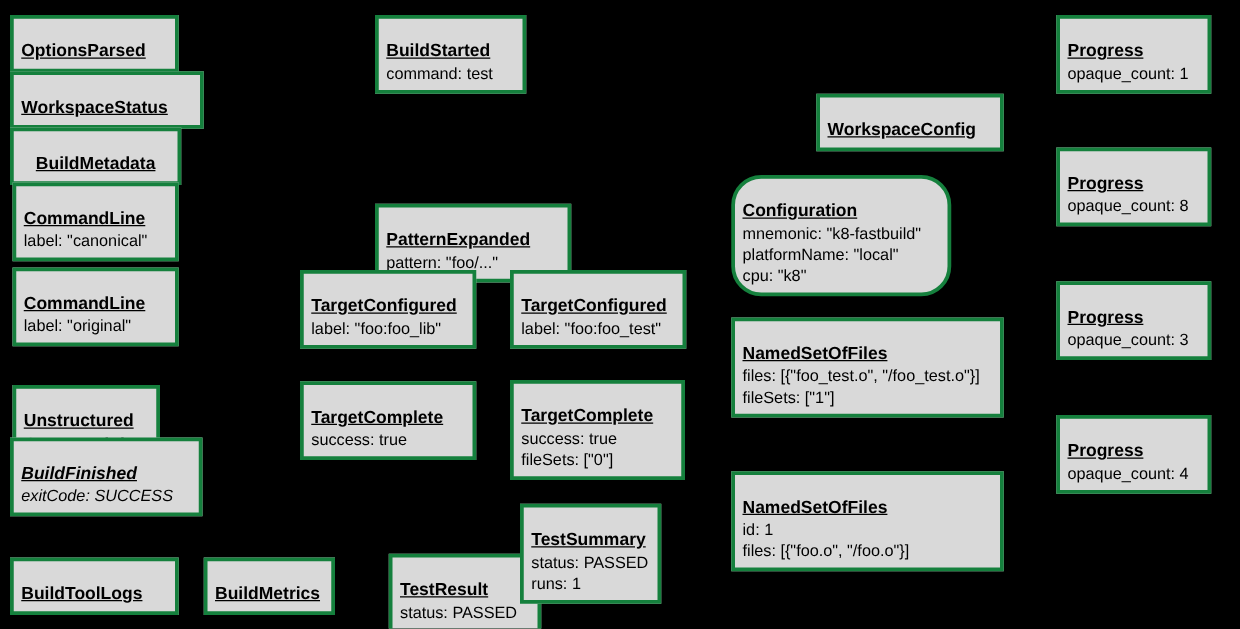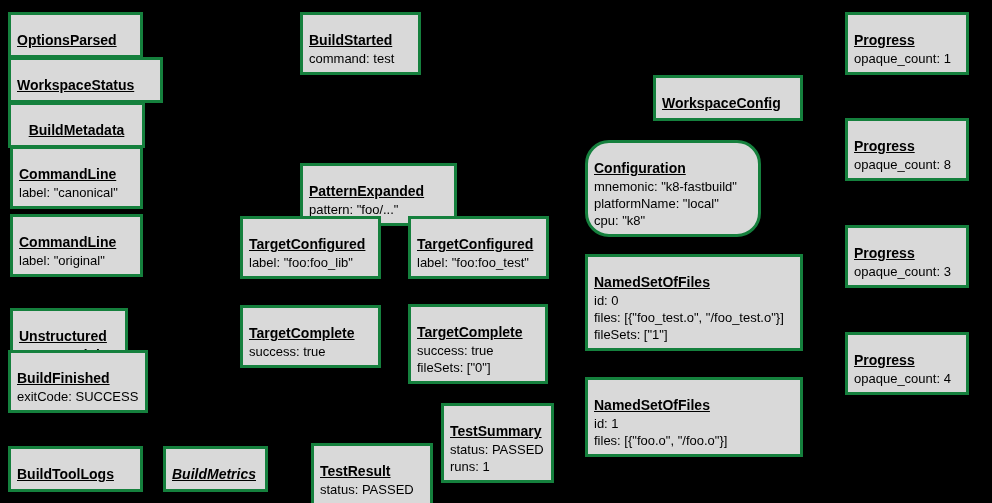--- a/index.html
+++ b/index.html
@@ -57,30 +57,30 @@
 
   <div class="box" style="left:10px; top:214px; width:133px;">
     <div class="box-title">CommandLine</div>
     <div class="box-line">label: "original"</div>
   </div>
 
   <div class="box" style="left:10px; top:282px; width:118px;margin-top:26px;">
     <div class="box-title wrap">Unstructured CommandLine</div>
   </div>
 
-  <div class="box" style="left:8px; top:350px; width:140px;">
+  <div class="box" style="left:8px; top:350px; width:154px;font-style:italic;">
     <div class="box-title">BuildFinished</div>
     <div class="box-line">exitCode: SUCCESS</div>
   </div>
 
   <div class="box" style="left:8px; top:446px; width:135px;">
     <div class="box-title">BuildToolLogs</div>
   </div>
 
-  <div class="box" style="left:163px; top:446px; width:105px;font-style:italic;">
+  <div class="box" style="left:163px; top:446px; width:105px;">
     <div class="box-title">BuildMetrics</div>
   </div>
 
   <div class="box" style="left:300px; top:12px; width:121px;">
     <div class="box-title">BuildStarted</div>
     <div class="box-line">command: test</div>
   </div>
 
   <div class="box" style="left:300px; top:115px; width:157px;margin-top:48px;">
     <div class="box-title">PatternExpanded</div>
@@ -106,40 +106,39 @@
     <div class="box-title">TargetConfigured</div>
     <div class="box-line">label: "foo:foo_test"</div>
   </div>
 
   <div class="box" style="left:408px; top:304px; width:140px;">
     <div class="box-title">TargetComplete</div>
     <div class="box-line">success: true</div>
     <div class="box-line">fileSets: ["0"]</div>
   </div>
 
-  <div class="box" style="left:441px; top:403px; width:113px;">
+  <div class="box" style="left:416px; top:403px; width:113px;">
     <div class="box-title">TestSummary</div>
     <div class="box-line">status: PASSED</div>
     <div class="box-line">runs: 1</div>
   </div>
 
   <div class="box" style="left:653px; top:75px; width:150px;">
     <div class="box-title">WorkspaceConfig</div>
   </div>
 
   <div class="box" style="left:585px; top:140px; width:176px;border-radius:24px;">
     <div class="box-title">Configuration</div>
     <div class="box-line">mnemonic: "k8-fastbuild"</div>
     <div class="box-line">platformName: "local"</div>
     <div class="box-line">cpu: "k8"</div>
   </div>
 
   <div class="box" style="left:585px; top:254px; width:218px;">
     <div class="box-title">NamedSetOfFiles</div>
-    <div class="box-line">id: 0</div>
     <div class="box-line">files: [{"foo_test.o", "/foo_test.o"}]</div>
     <div class="box-line">fileSets: ["1"]</div>
   </div>
 
   <div class="box" style="left:585px; top:377px; width:218px;">
     <div class="box-title">NamedSetOfFiles</div>
     <div class="box-line">id: 1</div>
     <div class="box-line">files: [{"foo.o", "/foo.o"}]</div>
   </div>
 

